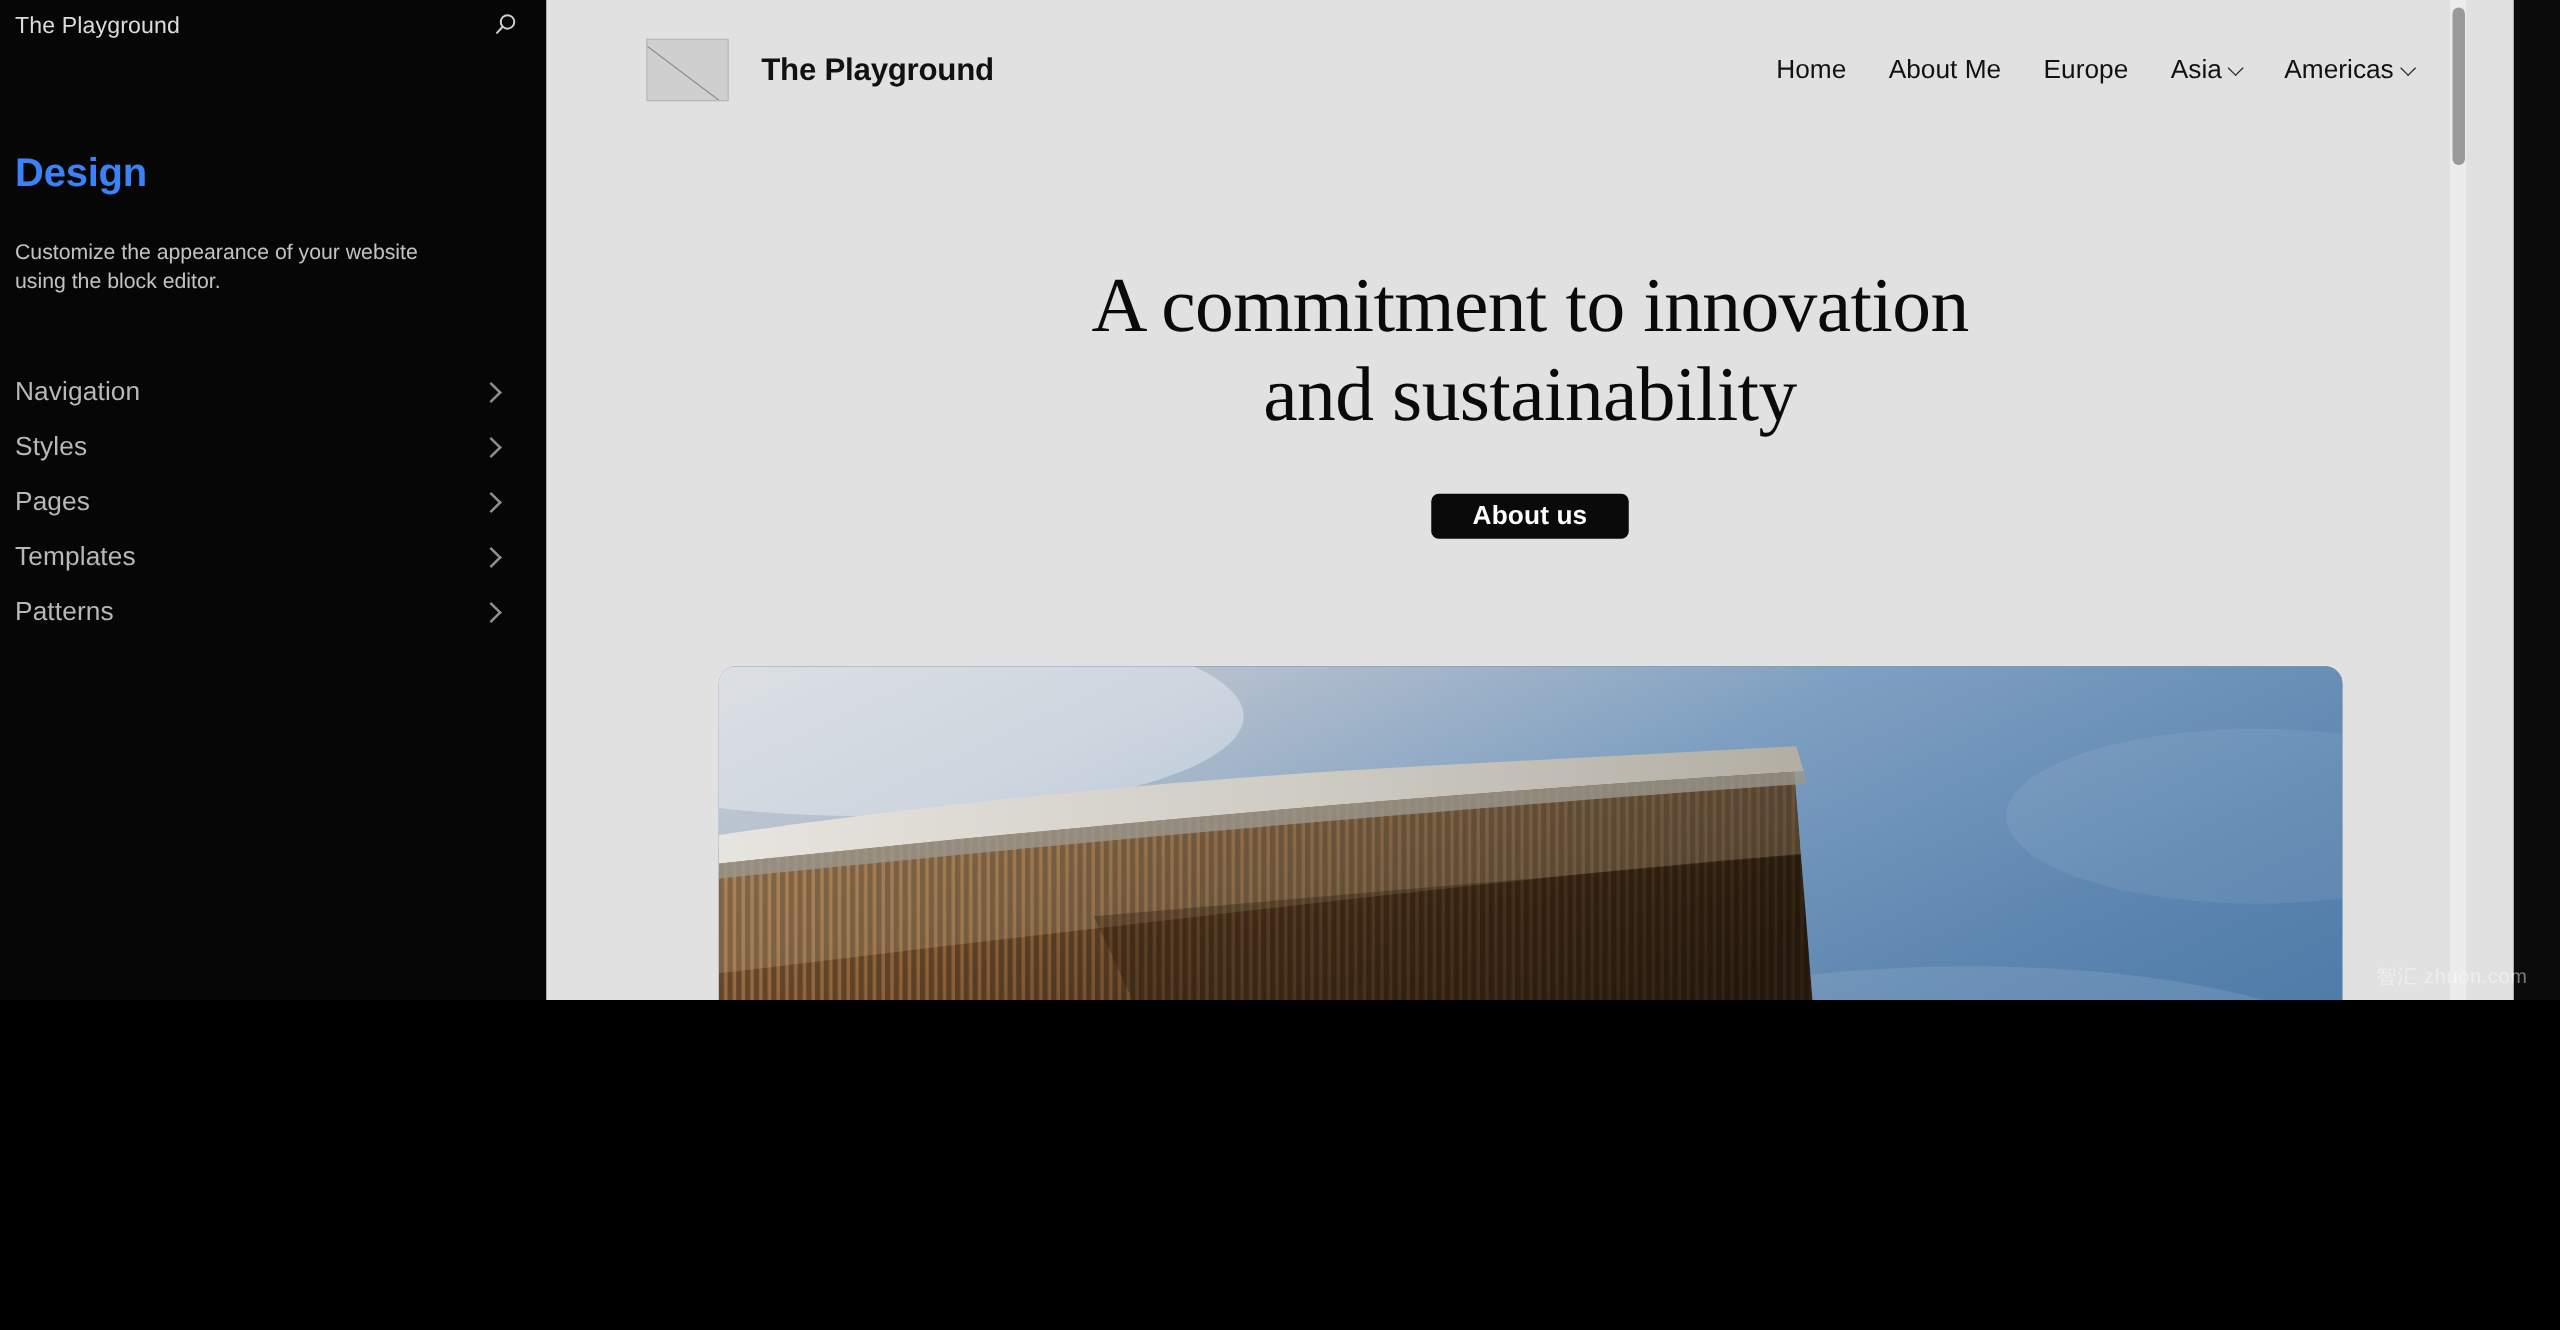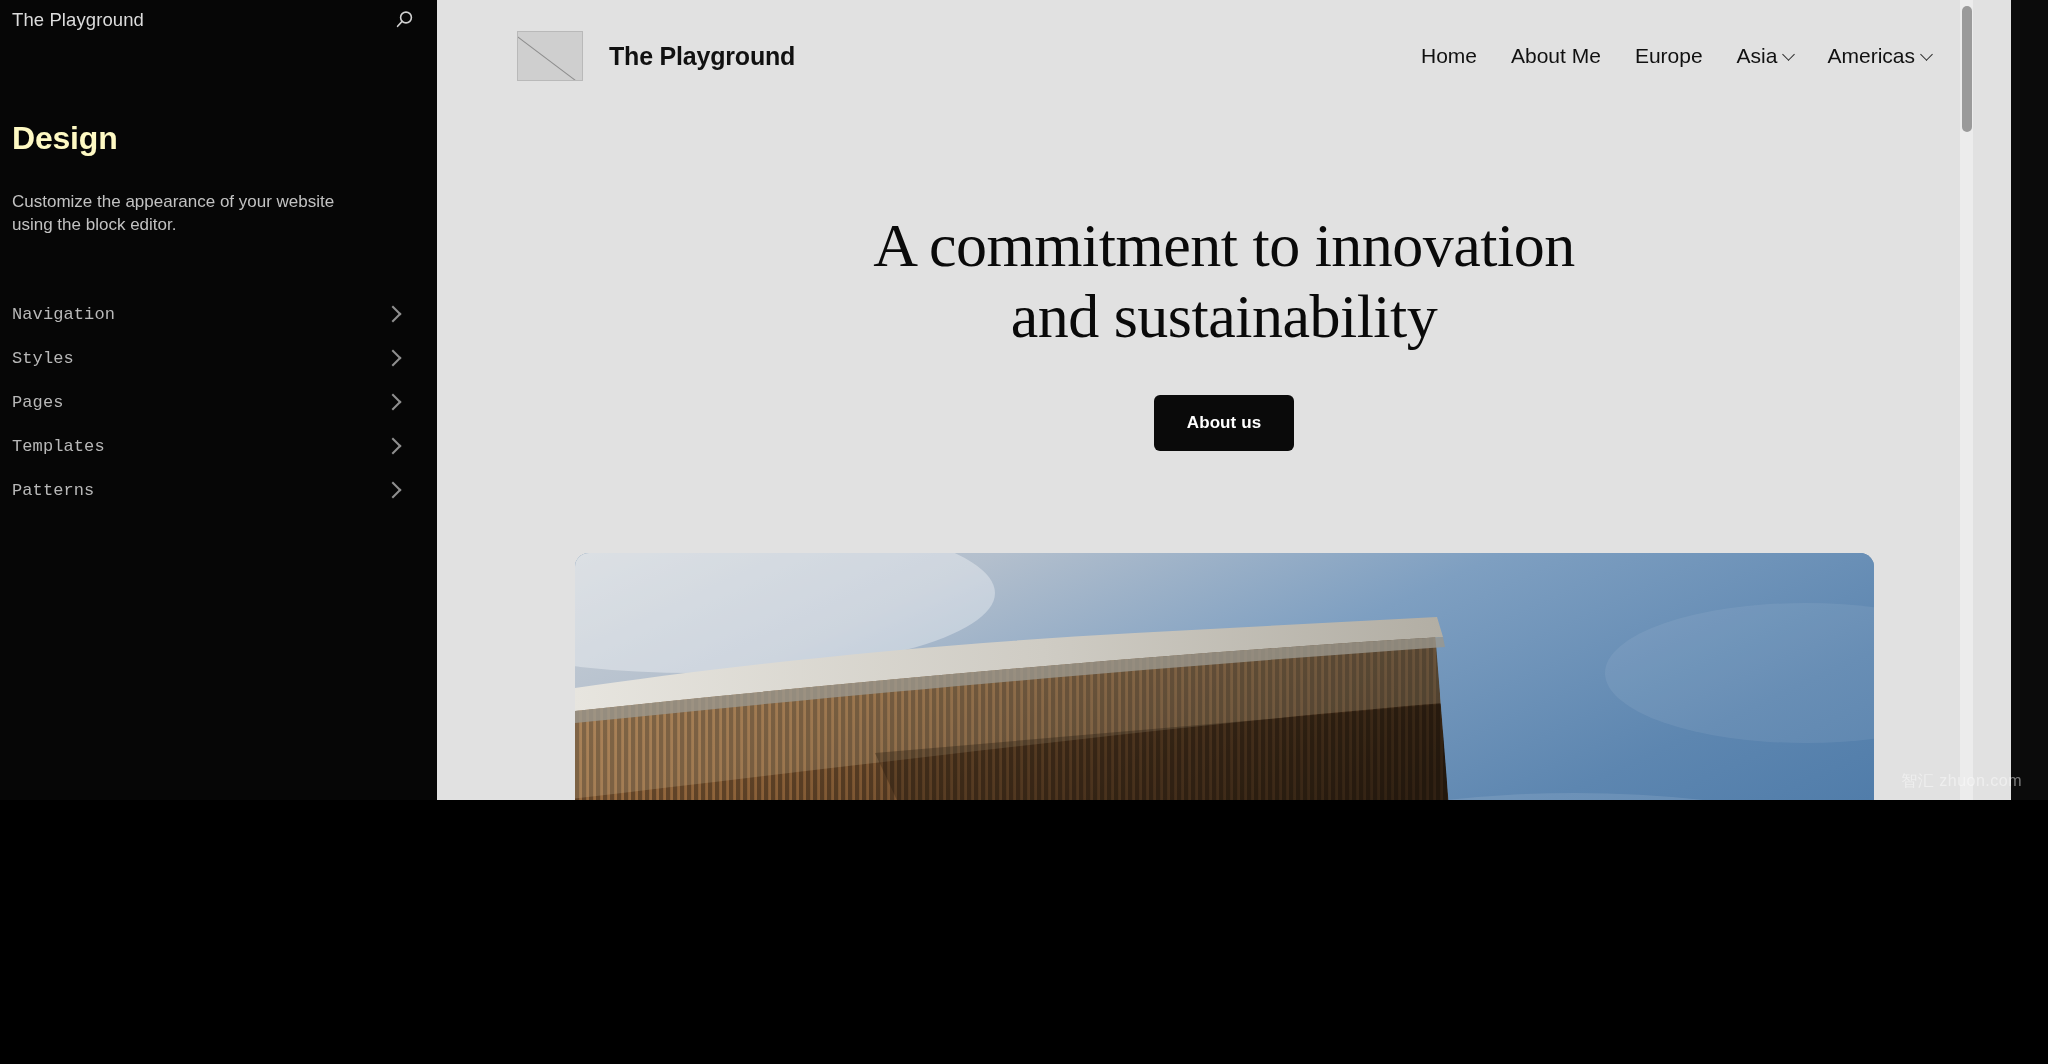--- a/index.html
+++ b/index.html
@@ -68,21 +68,21 @@
 
   .search-btn svg { display: block; }
 
   .sidebar-heading-block {
     padding: 80px 56px 0 56px;
   }
 
   .sidebar-title {
     font-size: 32px;
     font-weight: 700;
-    color: #fef9c3;
+    color: #3b82f6;
     letter-spacing: -0.2px;
   }
 
   .sidebar-desc {
     margin-top: 34px;
     font-size: 17px;
     line-height: 1.33;
     color: #c2c2c2;
     max-width: 330px;
   }
@@ -95,24 +95,23 @@
   .sidebar-item {
     display: flex;
     align-items: center;
     justify-content: space-between;
     height: 44px;
     padding: 0 22px 0 56px;
     cursor: pointer;
   }
 
   .sidebar-item-label {
-    font-size: 17px;
+    font-size: 21px;
     color: #b8b8b8;
     letter-spacing: 0.1px;
-    font-family: Liberation Mono, monospace;
   }
 
   .chev-right {
     width: 12px;
     height: 12px;
     border-right: 2px solid #8f8f8f;
     border-top: 2px solid #8f8f8f;
     transform: rotate(45deg);
     margin-right: 4px;
   }
@@ -241,23 +240,23 @@
     display: flex;
     justify-content: center;
   }
 
   .hero-btn {
     background: #0a0a0a;
     color: #ffffff;
     border: none;
     border-radius: 6px;
     font-family: "Liberation Sans", sans-serif;
-    font-size: 17px;
+    font-size: 21px;
     font-weight: 700;
-    padding: 18px 33px;
+    padding: 6px 33px;
     cursor: pointer;
     letter-spacing: 0.1px;
   }
 
   .hero-figure {
     margin: 102px auto 0 auto;
     width: 1299px;
     height: 420px;
     border-radius: 14px;
     overflow: hidden;

